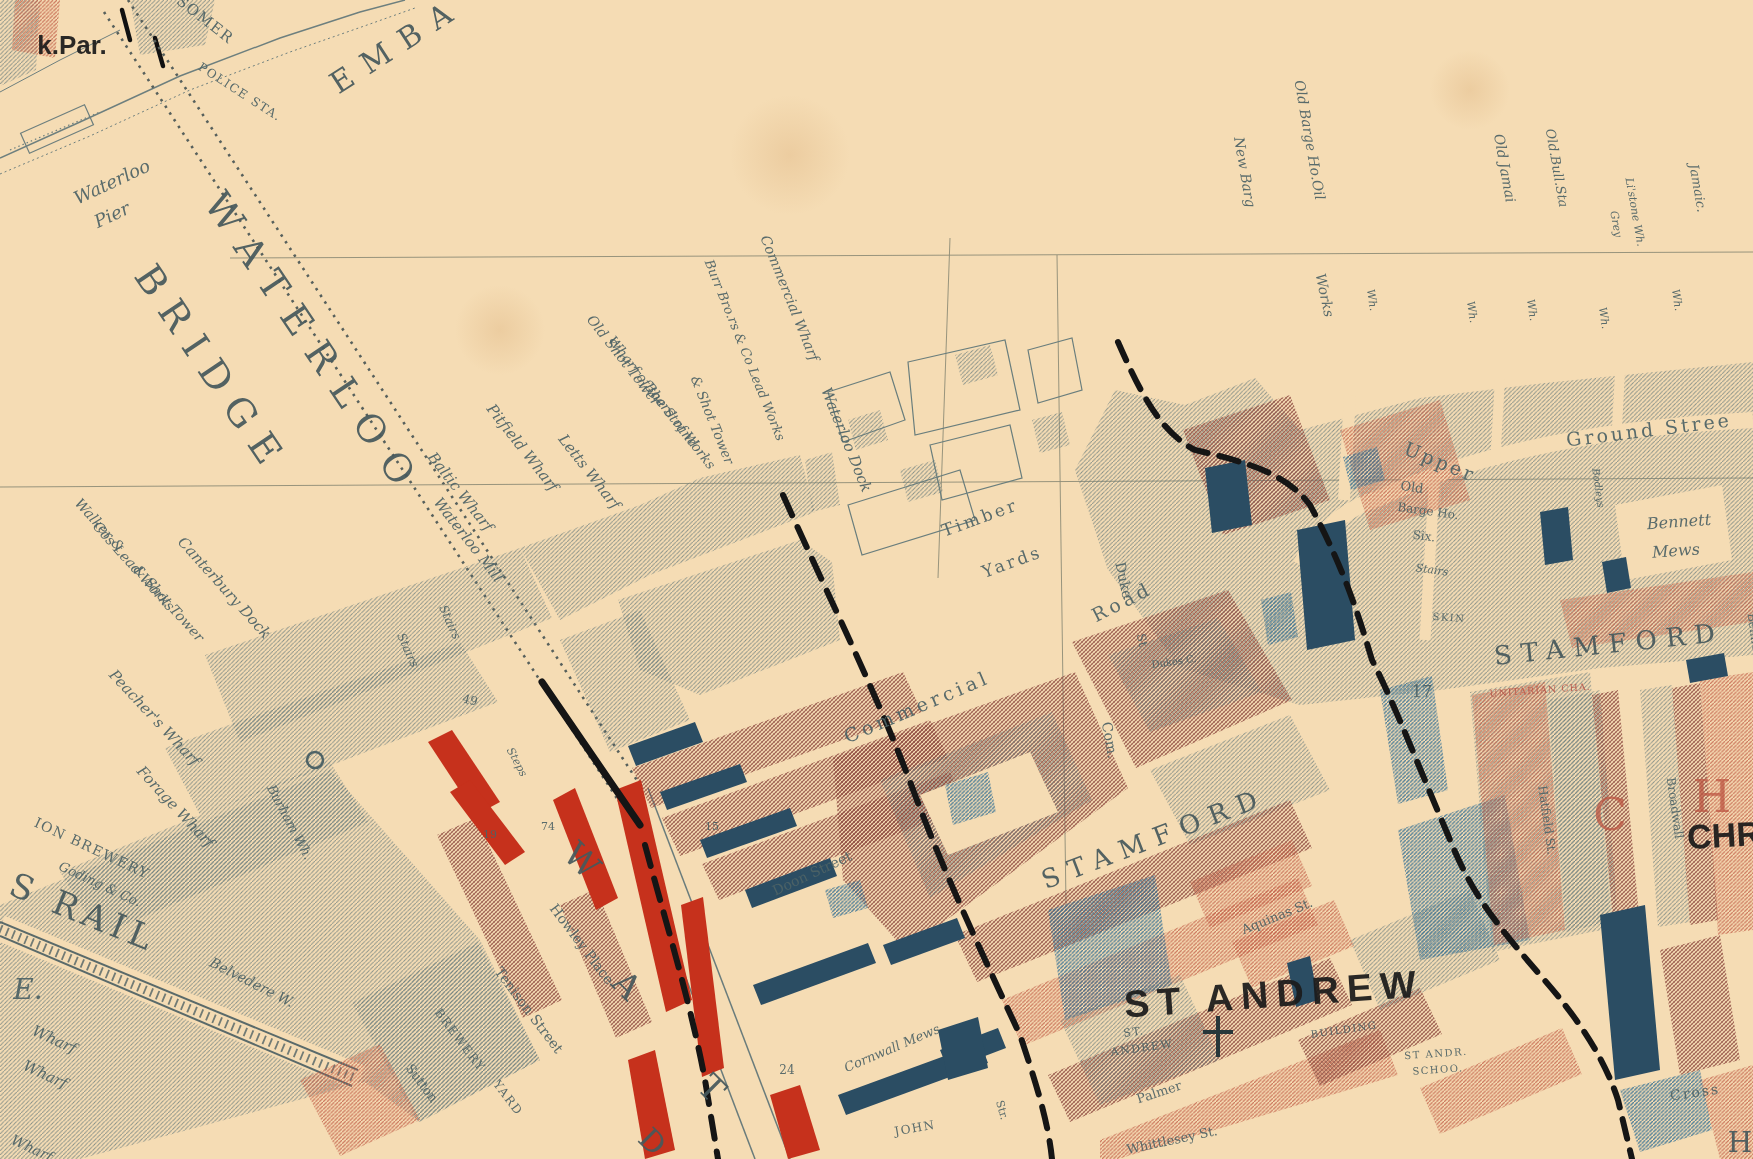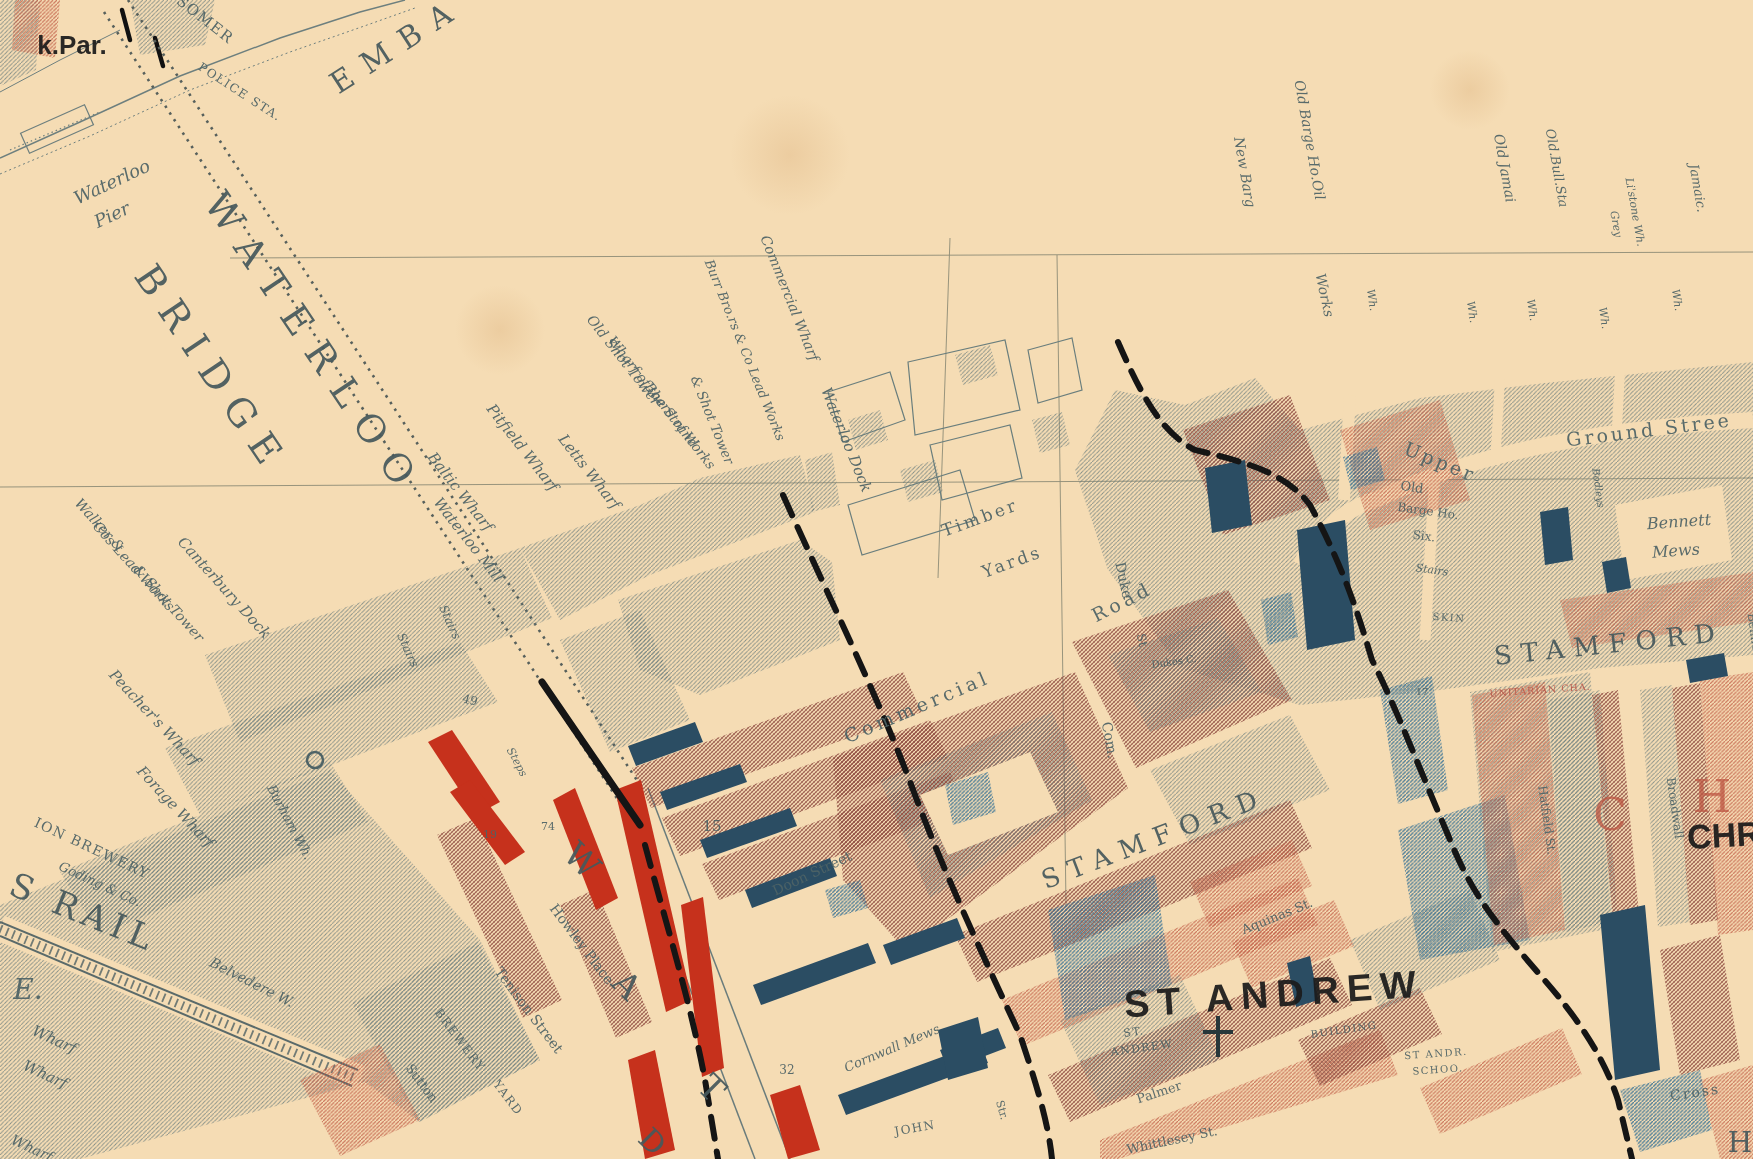--- a/index.html
+++ b/index.html
@@ -302,38 +302,38 @@
       <div class="lbl st" style="left: 1637px; top: 430px; font-size: 19px; letter-spacing: 3px; transform: translate(-50%, -50%) rotate(-7deg);">Ground Stree</div>
       <div class="lbl st" style="left: 1400px; top: 487px; font-size: 13px; transform: translate(-50%, -50%) rotate(8deg);">Old</div>
       <div class="lbl st" style="left: 1416px; top: 511px; font-size: 12px; transform: translate(-50%, -50%) rotate(8deg);">Barge Ho.</div>
       <div class="lbl st" style="left: 1412px; top: 536px; font-size: 12px; transform: translate(-50%, -50%) rotate(8deg);">Six.</div>
       <div class="lbl it" style="left: 1420px; top: 570px; font-size: 11px; transform: translate(-50%, -50%) rotate(8deg);">Stairs</div>
       <div class="lbl sc" style="left: 1437px; top: 618px; font-size: 10px; transform: translate(-50%, -50%) rotate(4deg);">SKIN</div>
       <div class="lbl it" style="left: 1667px; top: 522px; font-size: 16px; transform: translate(-50%, -50%) rotate(-4deg);">Bennett</div>
       <div class="lbl it" style="left: 1664px; top: 551px; font-size: 16px; transform: translate(-50%, -50%) rotate(-4deg);">Mews</div>
       <div class="lbl st" style="left: 1744px; top: 645px; font-size: 12px; transform: translate(-50%, -50%) rotate(82deg);">Bennett St</div>
       <div class="lbl it" style="left: 1586px; top: 488px; font-size: 10px; transform: translate(-50%, -50%) rotate(82deg);">Bodleys</div>
-      <div class="lbl num" style="left: 1410px; top: 692px; font-size: 10px; transform: translate(-50%, -50%) rotate(0deg);">17</div>
+      <div class="lbl num" style="left: 1410px; top: 692px; font-size: 16px; transform: translate(-50%, -50%) rotate(0deg);">17</div>
       <div class="lbl red" style="left: 1528px; top: 690px; font-size: 9.5px; transform: translate(-50%, -50%) rotate(-4deg);">UNITARIAN CHA.</div>
       <div class="lbl st" style="left: 1535px; top: 820px; font-size: 12px; transform: translate(-50%, -50%) rotate(82deg);">Hatfield St.</div>
       <div class="lbl st" style="left: 1663px; top: 808px; font-size: 12px; transform: translate(-50%, -50%) rotate(82deg);">Broadwall</div>
       <div class="lbl redbig" style="left: 1598px; top: 815px; font-size: 44px; transform: translate(-50%, -50%) rotate(0deg);">C</div>
       <div class="lbl redbig" style="left: 1700px; top: 797px; font-size: 44px; transform: translate(-50%, -50%) rotate(0deg);">H</div>
       <div class="lbl blk" style="left: 1712px; top: 835px; font-size: 34px; transform: translate(-50%, -50%) rotate(-3deg);">CHR</div>
       <div class="lbl big" style="left: 1142px; top: 838px; font-size: 26px; letter-spacing: 10px; transform: translate(-50%, -50%) rotate(-21deg);">STAMFORD</div>
       <div class="lbl big" style="left: 1597px; top: 644px; font-size: 26px; letter-spacing: 9px; transform: translate(-50%, -50%) rotate(-6deg);">STAMFORD</div>
       <div class="lbl st" style="left: 905px; top: 707px; font-size: 19px; letter-spacing: 4px; transform: translate(-50%, -50%) rotate(-23deg);">Commercial</div>
       <div class="lbl st" style="left: 1110px; top: 602px; font-size: 19px; letter-spacing: 4px; transform: translate(-50%, -50%) rotate(-27deg);">Road</div>
       <div class="lbl st" style="left: 1098px; top: 740px; font-size: 14px; transform: translate(-50%, -50%) rotate(80deg);">Com.</div>
       <div class="lbl st" style="left: 1112px; top: 580px; font-size: 14px; transform: translate(-50%, -50%) rotate(78deg);">Duke</div>
       <div class="lbl st" style="left: 1130px; top: 640px; font-size: 12px; transform: translate(-50%, -50%) rotate(78deg);">St</div>
       <div class="lbl st" style="left: 1162px; top: 662px; font-size: 10px; transform: translate(-50%, -50%) rotate(-8deg);">Dukes C.</div>
       <div class="lbl st" style="left: 800px; top: 873px; font-size: 14px; transform: translate(-50%, -50%) rotate(-25deg);">Doon Street</div>
-      <div class="lbl num" style="left: 700px; top: 826px; font-size: 15px; transform: translate(-50%, -50%) rotate(0deg);">15</div>
-      <div class="lbl num" style="left: 775px; top: 1070px; font-size: 12px; transform: translate(-50%, -50%) rotate(0deg);">32</div>
+      <div class="lbl num" style="left: 700px; top: 826px; font-size: 11px; transform: translate(-50%, -50%) rotate(0deg);">15</div>
+      <div class="lbl num" style="left: 775px; top: 1070px; font-size: 12px; transform: translate(-50%, -50%) rotate(0deg);">24</div>
       <div class="lbl num" style="left: 478px; top: 834px; font-size: 11px; transform: translate(-50%, -50%) rotate(0deg);">19</div>
       <div class="lbl num" style="left: 536px; top: 826px; font-size: 11px; transform: translate(-50%, -50%) rotate(0deg);">74</div>
       <div class="lbl it" style="left: 880px; top: 1048px; font-size: 13px; transform: translate(-50%, -50%) rotate(-23deg);">Cornwall Mews</div>
       <div class="lbl sc" style="left: 903px; top: 1128px; font-size: 12px; transform: translate(-50%, -50%) rotate(-10deg);">JOHN</div>
       <div class="lbl st" style="left: 570px; top: 944px; font-size: 14px; transform: translate(-50%, -50%) rotate(53deg);">Howley Place</div>
       <div class="lbl st" style="left: 517px; top: 1010px; font-size: 14px; transform: translate(-50%, -50%) rotate(53deg);">Tenison Street</div>
       <div class="lbl sc" style="left: 448px; top: 1040px; font-size: 12px; transform: translate(-50%, -50%) rotate(53deg);">BREWERY</div>
       <div class="lbl sc" style="left: 496px; top: 1098px; font-size: 12px; transform: translate(-50%, -50%) rotate(53deg);">YARD</div>
       <div class="lbl st" style="left: 410px; top: 1083px; font-size: 13px; transform: translate(-50%, -50%) rotate(53deg);">Sutton</div>
       <div class="lbl big" style="left: 570px; top: 860px; font-size: 34px; transform: translate(-50%, -50%) rotate(45deg);">W</div>

